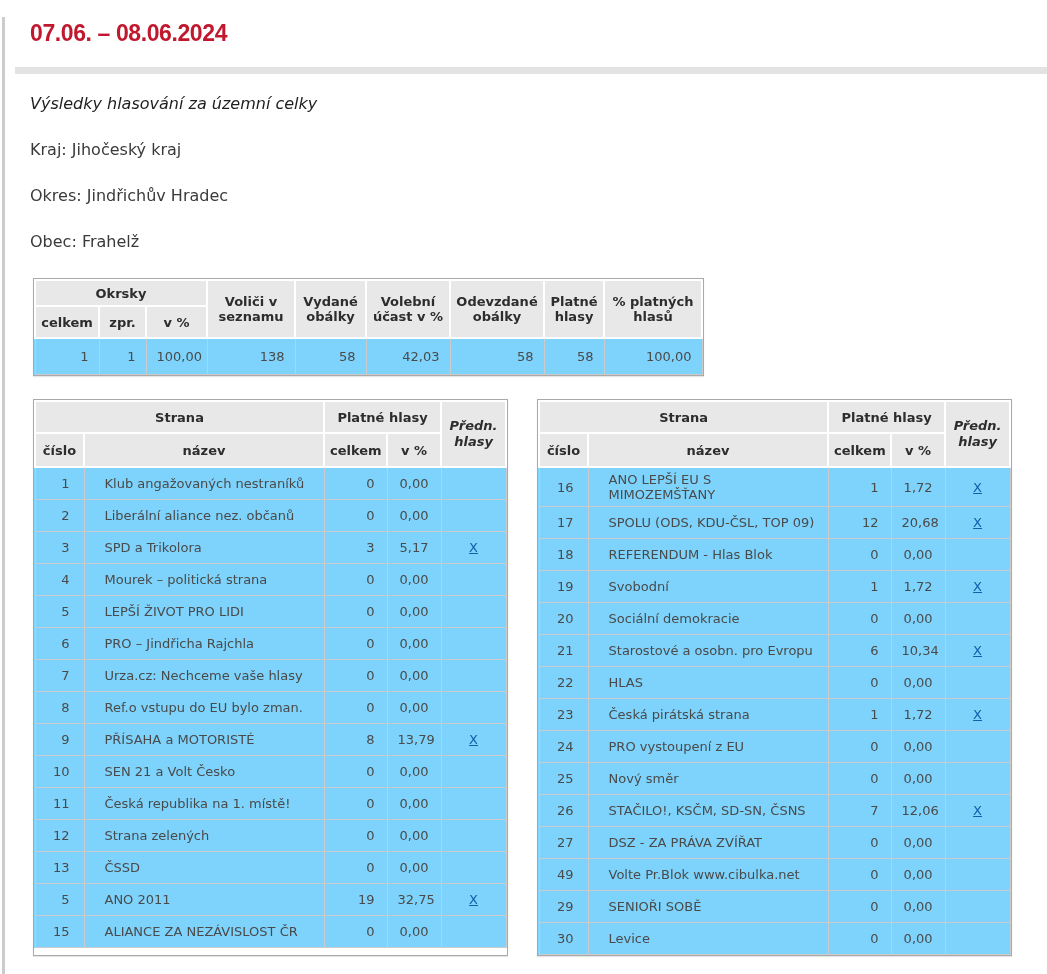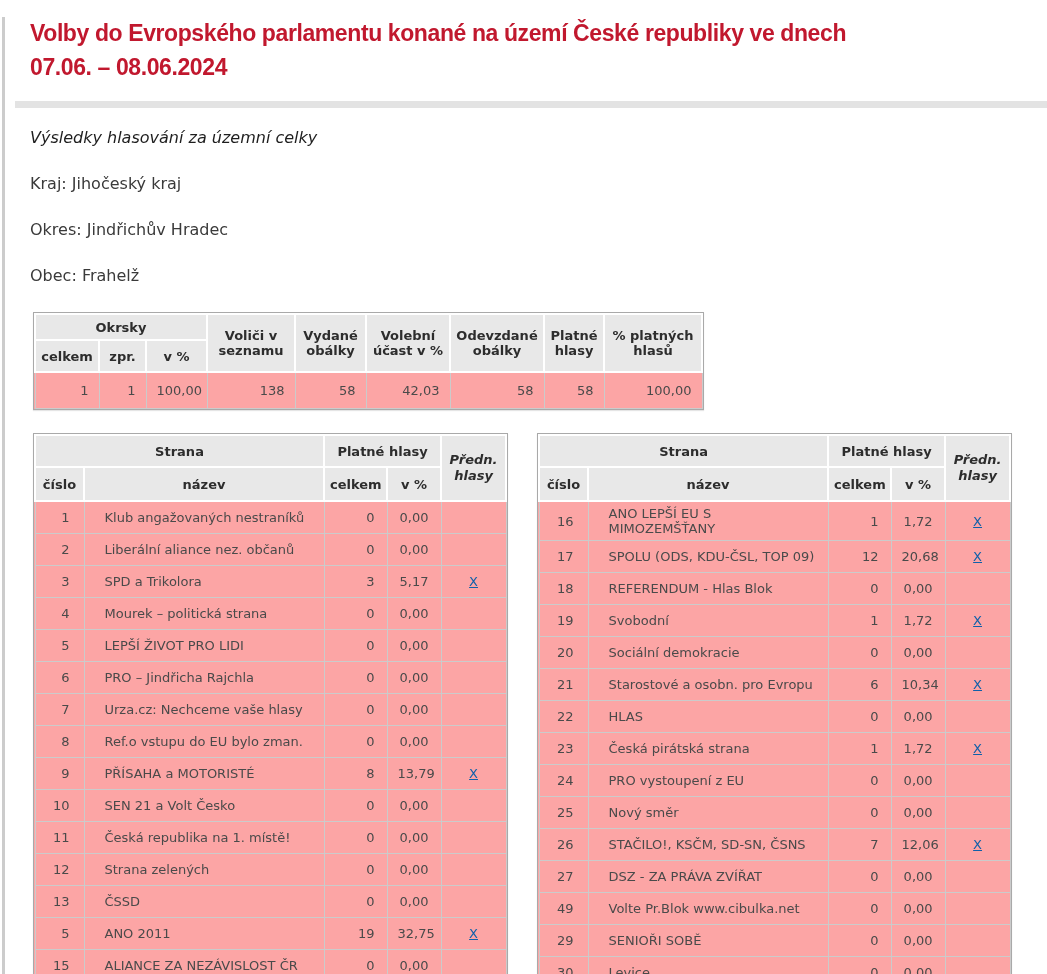--- a/index.html
+++ b/index.html
@@ -18,21 +18,21 @@
   .title span { display:block; }
 
   .divider { margin:17px 0 0 15px; height:7px; background:#e3e3e3; }
 
   .section-heading { margin:20px 30px 0 30px; font-size:16px; font-weight:normal; color:#1e1e1e;font-style:italic; }
 
   .region-line { margin:27px 30px 0 30px; font-size:16px; color:#3a3a3a; }
 
   
   .tbl-wrap { border:1px solid #a9a9a9; background:#fff; box-shadow:0 1px 1px rgba(0,0,0,0.10); }
-  table { border-collapse:collapse; table-layout:fixed; background:#fca5a5; }
+  table { border-collapse:collapse; table-layout:fixed; background:#7dd3fc; }
   th {
     background:#e8e8e8; border:2px solid #fff;
     font-weight:bold; font-size:13px; color:#2d2d2d; text-align:center; padding:4px 5px;
   }
   td { border:1px solid #cbcbcb; font-size:13px; color:#4a4a4a; padding:4px 10px; height:26px; box-sizing:content-box; }
 
   .summary-wrap { margin:27px 0 0 33px; display:inline-block; }
   .summary-table { width:667px; }
   .summary-table tr.h1 th { height:16px; }
   .summary-table tr.h2 th { height:22px; }
@@ -51,21 +51,20 @@
   td.pref a { color:#1060aa; text-decoration:underline; }
 </style>
 </head>
 <body>
 
 
 
 <div class="left-strip"></div>
 
 <h1 class="title">
-  <span>Volby do Evropského parlamentu konané na území České republiky ve dnech</span>
   <span>07.06. – 08.06.2024</span>
 </h1>
 
 <div class="divider"></div>
 
 <h2 class="section-heading">Výsledky hlasování za územní celky</h2>
 
 <p class="region-line"><span>Kraj:</span> <span>Jihočeský kraj</span></p>
 <p class="region-line"><span>Okres:</span> <span>Jindřichův Hradec</span></p>
 <p class="region-line"><span>Obec:</span> <span>Frahelž</span></p>

